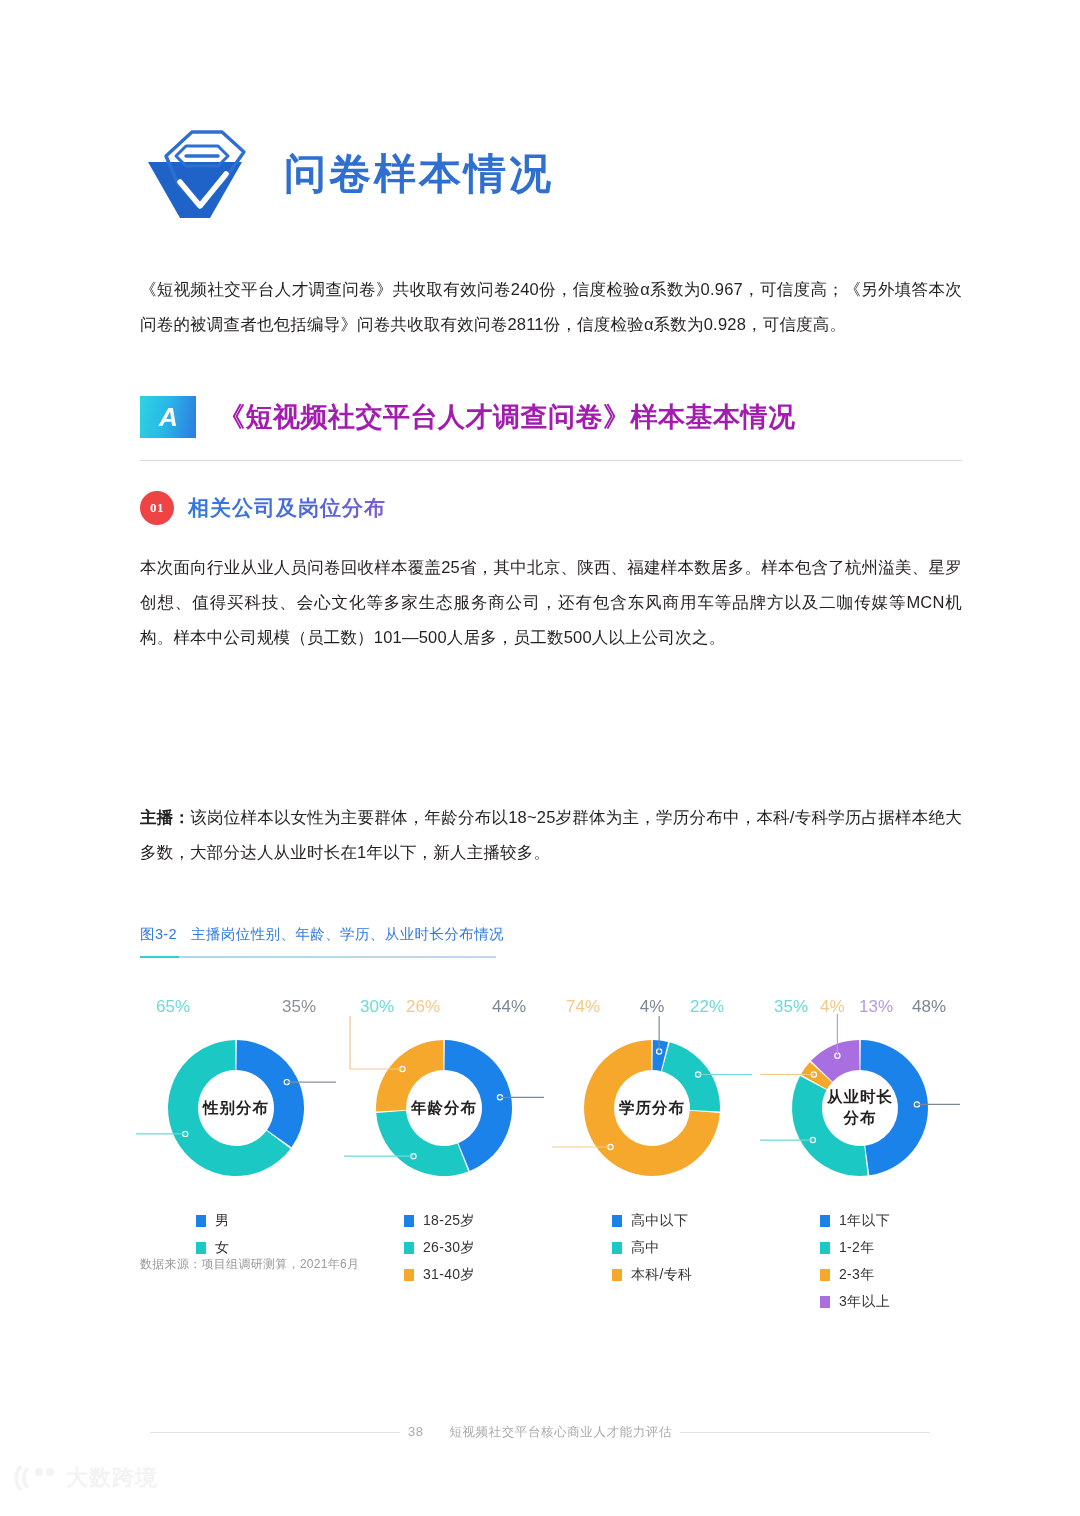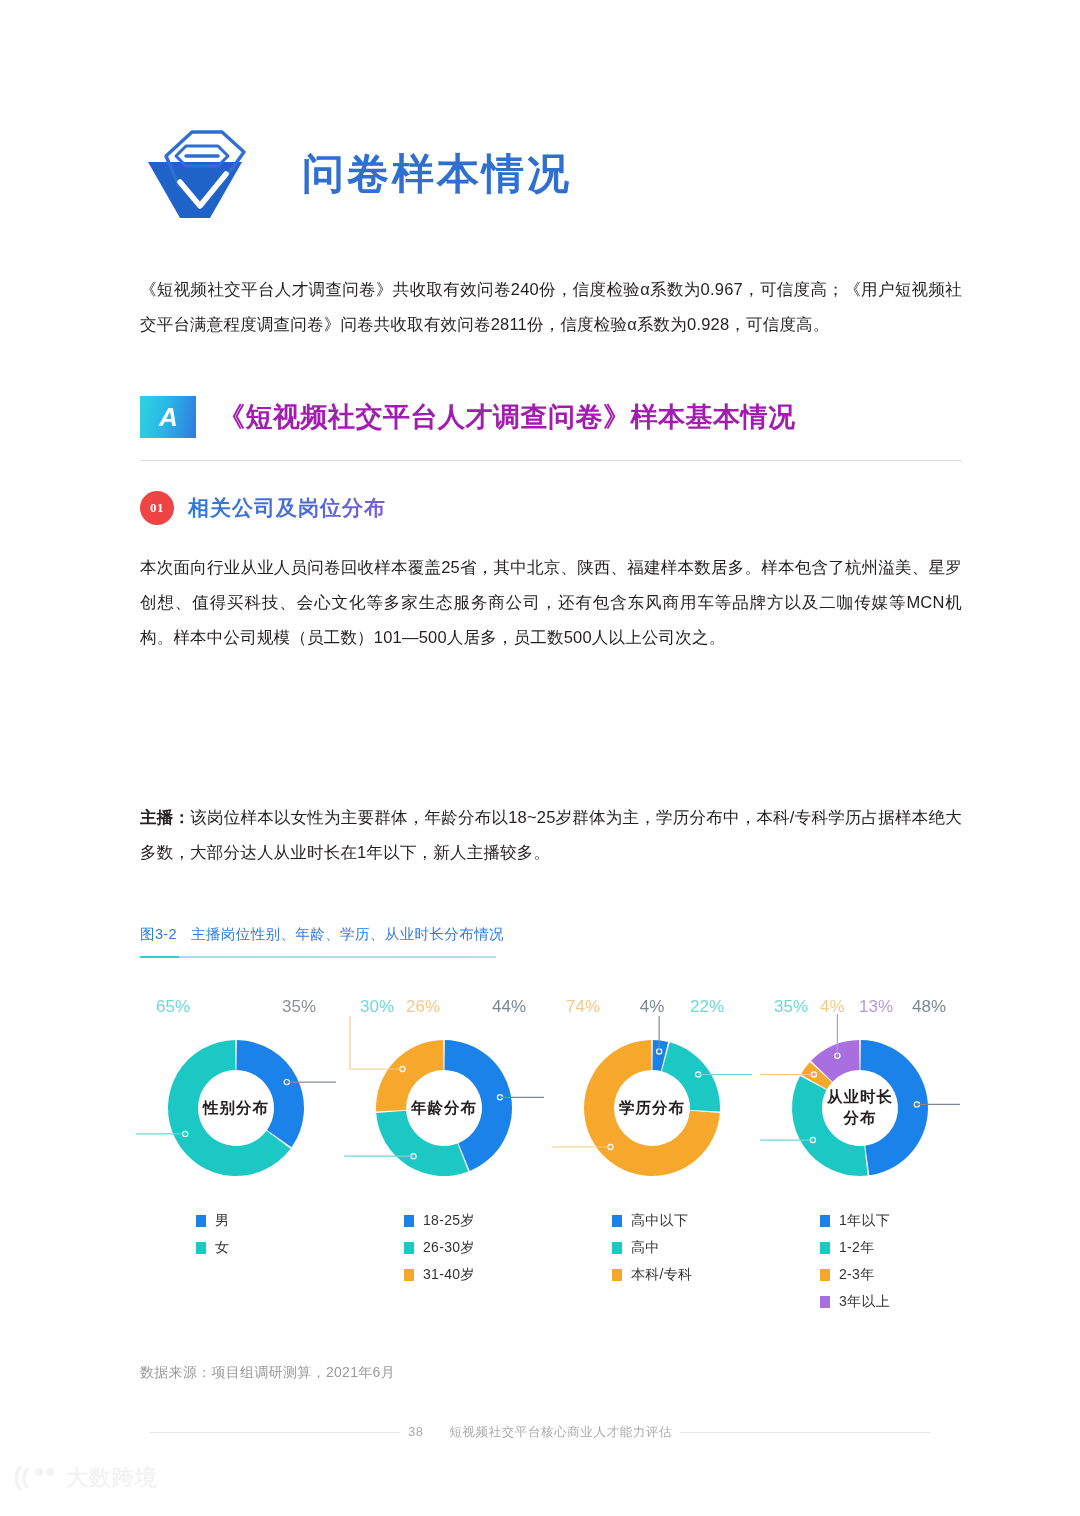--- a/index.html
+++ b/index.html
@@ -9,21 +9,21 @@
     position:relative;overflow:hidden;
     -webkit-font-smoothing:antialiased;
   }
   .page{position:absolute;inset:0;}
 
   
   .title-row{position:absolute;left:140px;top:126px;display:flex;align-items:center;}
   .title-mark{width:110px;height:96px;position:relative;flex:0 0 auto;}
   .title-text{
     font-size:42px;font-weight:700;color:#2f6fd0;letter-spacing:3px;
-    margin-left:52px;line-height:1;white-space:nowrap;
+    margin-left:34px;line-height:1;white-space:nowrap;
   }
 
   
   .intro{
     position:absolute;left:140px;top:272px;width:822px;
     font-size:16.5px;color:#231f20;line-height:2.12;
     text-align:justify;letter-spacing:.2px;
   }
 
   
@@ -87,21 +87,21 @@
     text-align:center;font-size:15.5px;font-weight:700;color:#231f20;
     letter-spacing:1px;line-height:1.35;pointer-events:none;
   }
   .legend{margin-top:22px;width:100%;display:flex;flex-direction:column;
           align-items:flex-start;padding-left:60px;box-sizing:border-box;}
   .legend-item{display:flex;align-items:center;margin-bottom:9px;}
   .legend-sw{width:10px;height:12px;flex:0 0 auto;}
   .legend-label{margin-left:9px;font-size:14px;color:#333333;letter-spacing:.3px;white-space:nowrap;}
 
   
-  .source{position:absolute;left:140px;top:1364px;font-size:14px;color:#9a9a9a;letter-spacing:.3px;}
+  .source{position:absolute;left:140px;top:1256px;font-size:12px;color:#9a9a9a;letter-spacing:.3px;}
 
   
   .footer{position:absolute;left:0;right:0;top:1424px;display:flex;
           align-items:center;justify-content:center;}
   .footer-line{width:250px;height:1px;background:#e3e3e3;}
   .footer-mid{display:flex;align-items:flex-start;padding:0 8px;}
   .footer-page{font-size:13px;color:#aaaaaa;letter-spacing:.5px;}
   .footer-title{margin-left:26px;font-size:12.5px;color:#aaaaaa;letter-spacing:.6px;white-space:nowrap;}
 
   
@@ -119,21 +119,21 @@
         <path d="M8 36 L102 36 L70 92 L40 92 Z" fill="#1f63c8"></path>
         <path d="M26 30 L52 6 L82 6 L104 26 L84 54 L58 78 L38 58 Z" fill="none" stroke="#2f6fd0" stroke-width="3.4" stroke-linejoin="round"></path>
         <path d="M36 30 L46 20 L78 20 L88 30 L78 40 L46 40 Z" fill="none" stroke="#2f6fd0" stroke-width="3" stroke-linejoin="round"></path>
         <line x1="46" y1="30" x2="78" y2="30" stroke="#2f6fd0" stroke-width="3.4" stroke-linecap="round"></line>
         <path d="M40 56 L60 80 L86 48" fill="none" stroke="#ffffff" stroke-width="5.5" stroke-linecap="round" stroke-linejoin="round"></path>
       </svg>
     </div>
     <div class="title-text">问卷样本情况</div>
   </div>
 
-  <div class="intro">《短视频社交平台人才调查问卷》共收取有效问卷240份，信度检验α系数为0.967，可信度高；《用户短视频社交平台满意程度调查问卷》问卷共收取有效问卷2811份，信度检验α系数为0.928，可信度高。</div>
+  <div class="intro">《短视频社交平台人才调查问卷》共收取有效问卷240份，信度检验α系数为0.967，可信度高；《另外填答本次问卷的被调查者也包括编导》问卷共收取有效问卷2811份，信度检验α系数为0.928，可信度高。</div>
 
   <div class="sec-a">
     <div class="sec-a-row">
       <div class="badge-a">
         <span>A</span>
       </div>
       <div class="sec-a-title">《短视频社交平台人才调查问卷》样本基本情况</div>
     </div>
     <div class="sec-a-rule"></div>
   </div>

